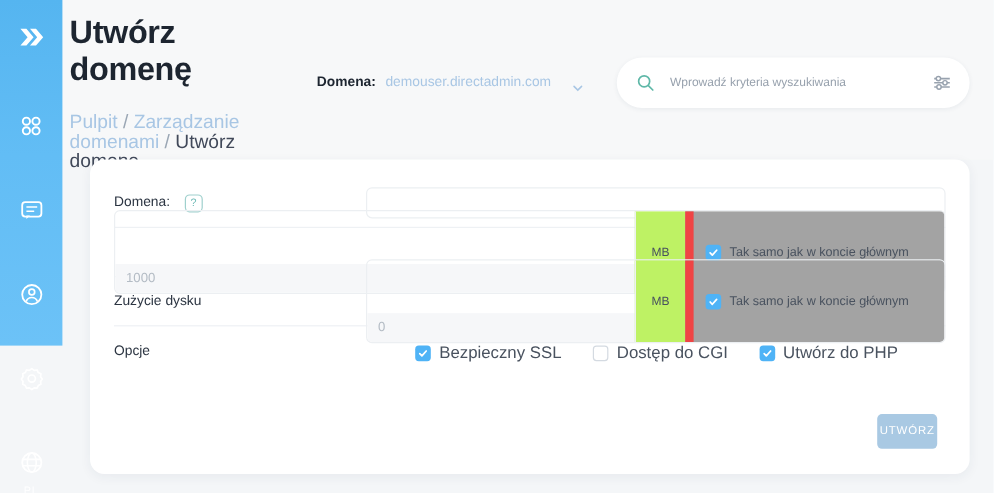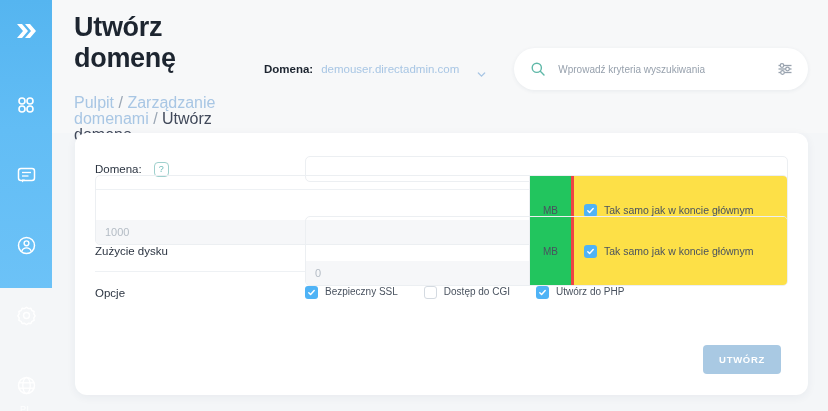--- a/index.html
+++ b/index.html
@@ -23,21 +23,21 @@
   .nav { margin-top: 48px; display: flex; flex-direction: column; align-items: center; gap: 44px; width: 100%; }
   .nav-item { width: 26px; height: 26px; display: flex; align-items: center; justify-content: center; cursor: pointer; }
   .lang { margin-top: 6px; color: #ffffff; font-size: 9px; letter-spacing: .6px; opacity: .95; }
 
   
   .main { flex: 1; height: 411px; position: relative; background: #f4f6f8; }
 
   .header {
     background: #f7f8f9;
     height: 133px;
-    padding: 12px 20px 0 22px;
+    padding: 12px 20px 0 6px;
     position: relative;
   }
   .title {
     font-size: 27px; line-height: 31px; font-weight: 700; color: #1d2530;
     letter-spacing: -0.3px;
     width: 150px;
   }
   .breadcrumb {
     margin-top: 21px; width: 150px;
     font-size: 16px; line-height: 16px; color: #3c4654;
@@ -85,21 +85,21 @@
     border-radius: 12px;
     box-shadow: 0 2px 10px rgba(35,55,85,.06);
     padding: 16px 20px 0 20px;
   }
 
   .row {
     display: flex; align-items: center;
     height: 41px;
     border-bottom: 1px solid #eef1f4;
   }
-  .row.last { border-bottom: 0; }
+  .row.last { border-bottom: 0; gap: 41px; }
   .row-label {
     flex: 0 0 210px;
     display: flex; align-items: center; gap: 12px;
     font-size: 11.5px; color: #2c3542;
   }
   .help-badge {
     width: 15px; height: 15px; border: 1px solid #9fd0cd; border-radius: 4px;
     display: flex; align-items: center; justify-content: center;
     color: #6dbab6; font-size: 9px; cursor: pointer; background: #fff;
   }
@@ -119,45 +119,45 @@
   }
   .input-disabled {
     flex: 1; height: 24px; border: 0; outline: 0;
     background: #f6f7f9;
     font-family: "Liberation Sans", sans-serif;
     font-size: 11px; color: #9aa3ae; padding: 0 9px; margin-top: 44px;
   }
   .input-disabled::placeholder { color: #b4bcc5; }
   .unit {
     width: 42px; display: flex; align-items: center; justify-content: center;
-    font-size: 10px; color: #49525f; background: #22c55e;
+    font-size: 10px; color: #49525f; background: #bef264;
     border-left: 1px solid #eceff2;
   }
   .same-as {
     width: 216px; display: flex; align-items: center; gap: 7px;
-    padding-left: 10px; background: #fde047;
-    border-left: 3px solid #ef4444;
+    padding-left: 10px; background: #a3a3a3;
+    border-left: 7px solid #ef4444;
     font-size: 10.5px; color: #49525f; cursor: pointer;
   }
 
   .cb {
     width: 13px; height: 13px; flex: 0 0 13px;
     border-radius: 3px; display: flex; align-items: center; justify-content: center;
   }
   .cb.on { background: #4fb3f6; }
   .cb.off { background: #ffffff; border: 1px solid #d4dae1; }
   .cb svg { display: block; }
 
   .options { display: flex; align-items: center; gap: 26px; }
-  .opt { display: flex; align-items: flex-start; gap: 7px; font-size: 10px; color: #49525f; cursor: pointer; }
+  .opt { display: flex; align-items: flex-end; gap: 7px; font-size: 14px; color: #49525f; cursor: pointer; }
 
   .footer { display: flex; justify-content: flex-end; padding-top: 32px; padding-right: 7px; }
   .btn-create {
     background: #a9c9e3; color: #ffffff; border: 0; border-radius: 4px;
-    padding: 9px 16px; font-size: 9.5px; letter-spacing: .7px; font-weight: 700;
+    padding: 9px 2px; font-size: 9.5px; letter-spacing: .7px; font-weight: 400;
     font-family: "Liberation Sans", sans-serif; cursor: pointer;
   }
 </style>
 </head>
 <body>
 
 <div class="app">
 
   <div class="sidebar">
     <div class="logo">

